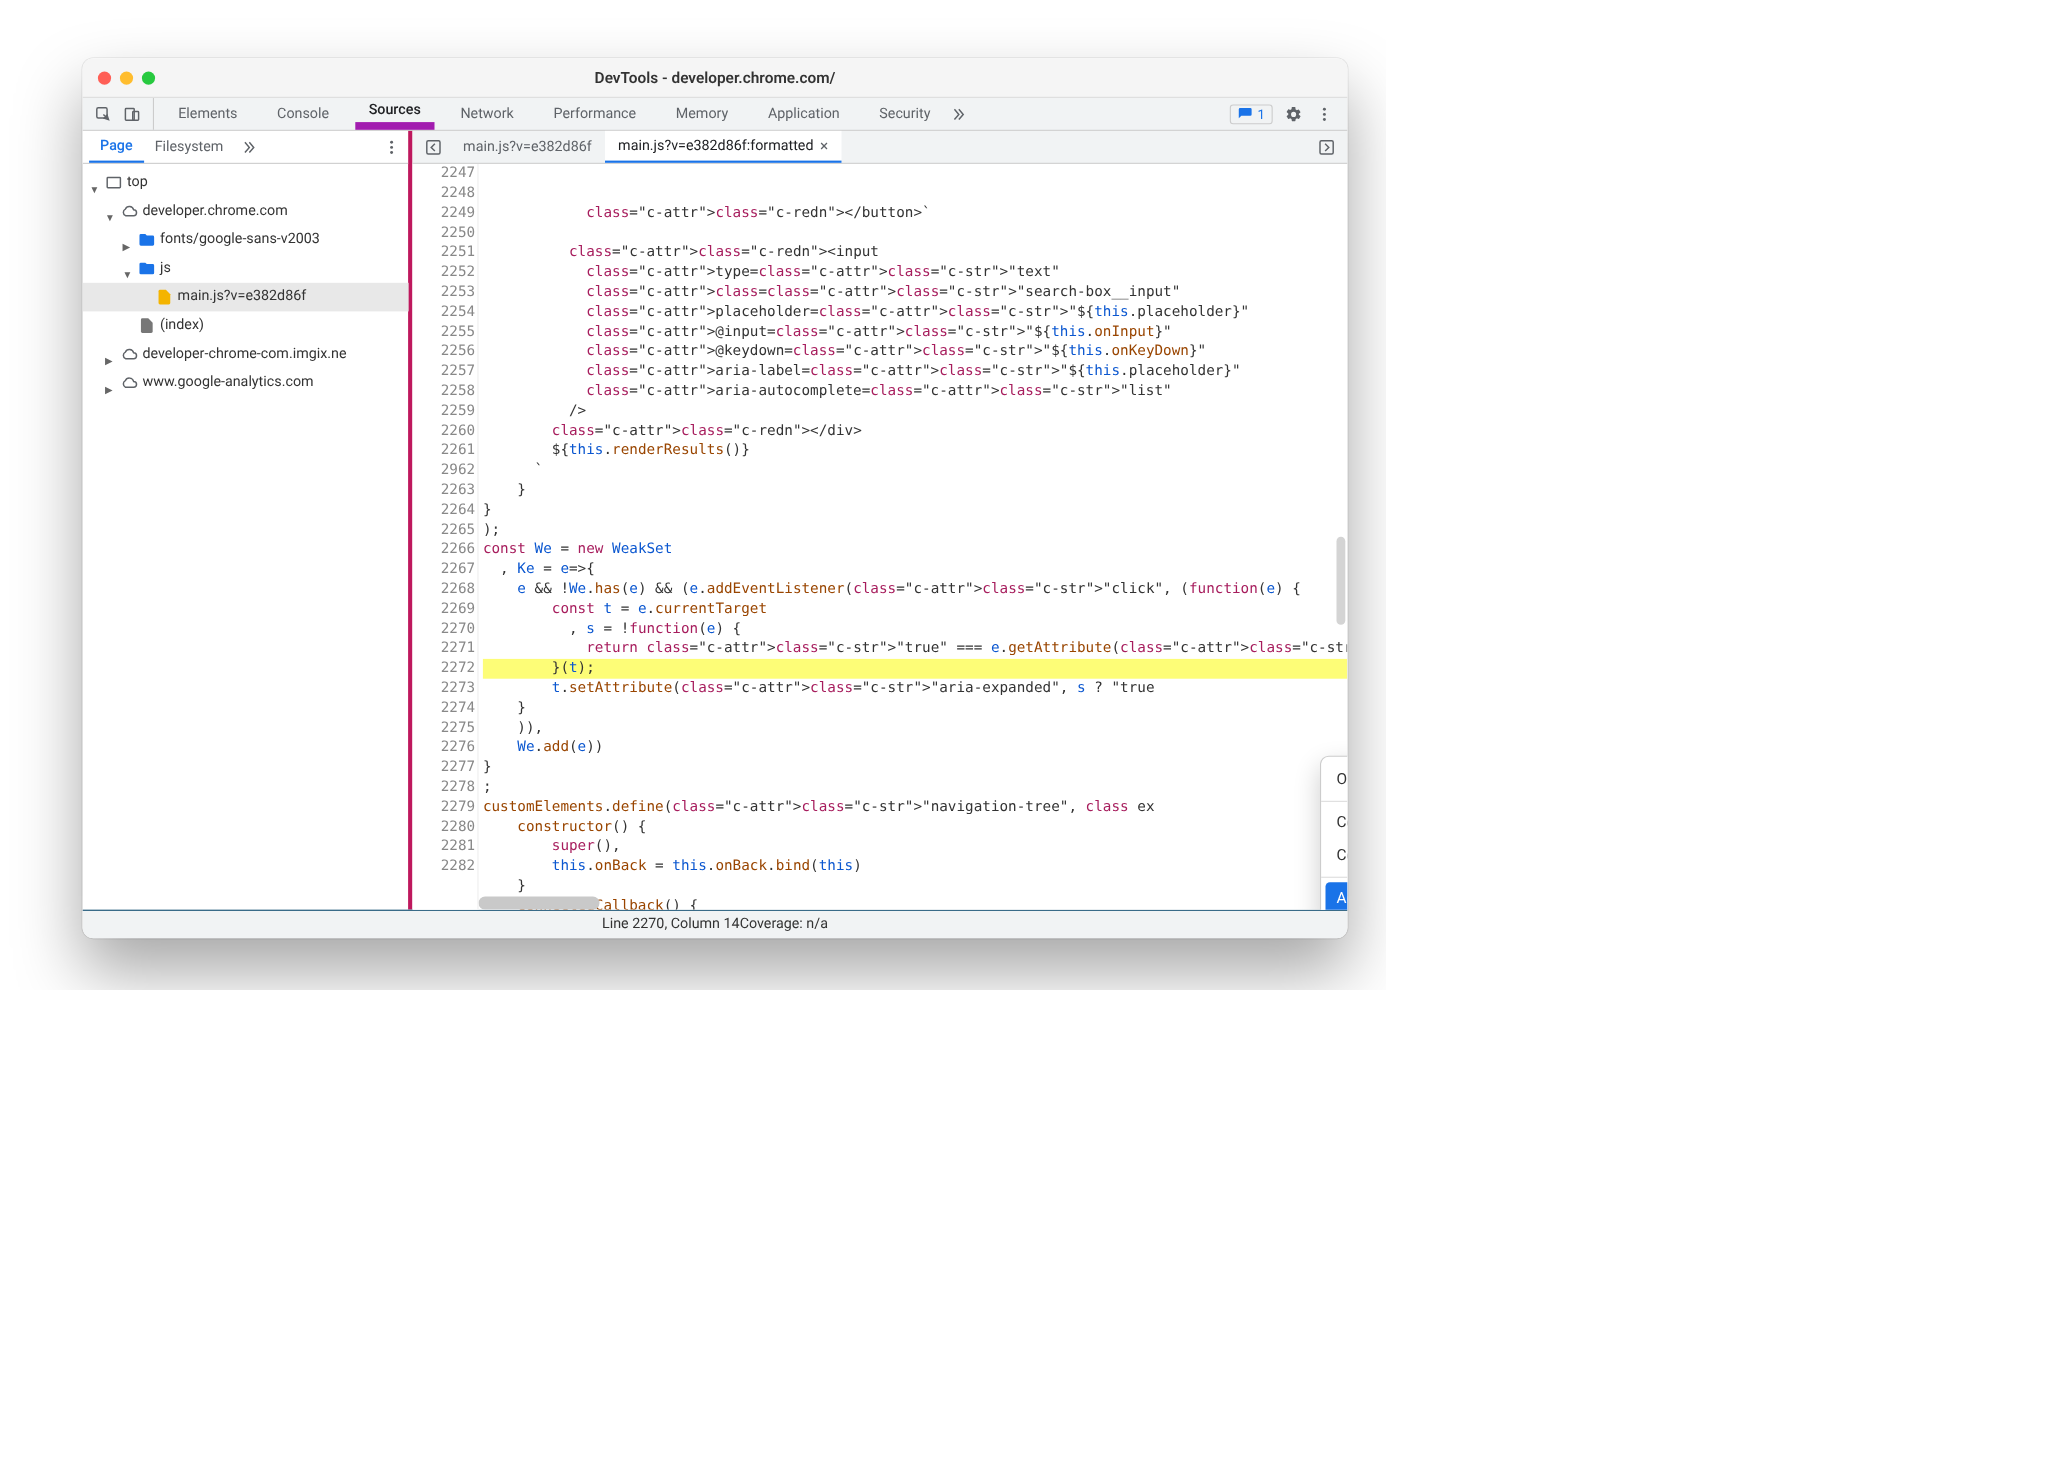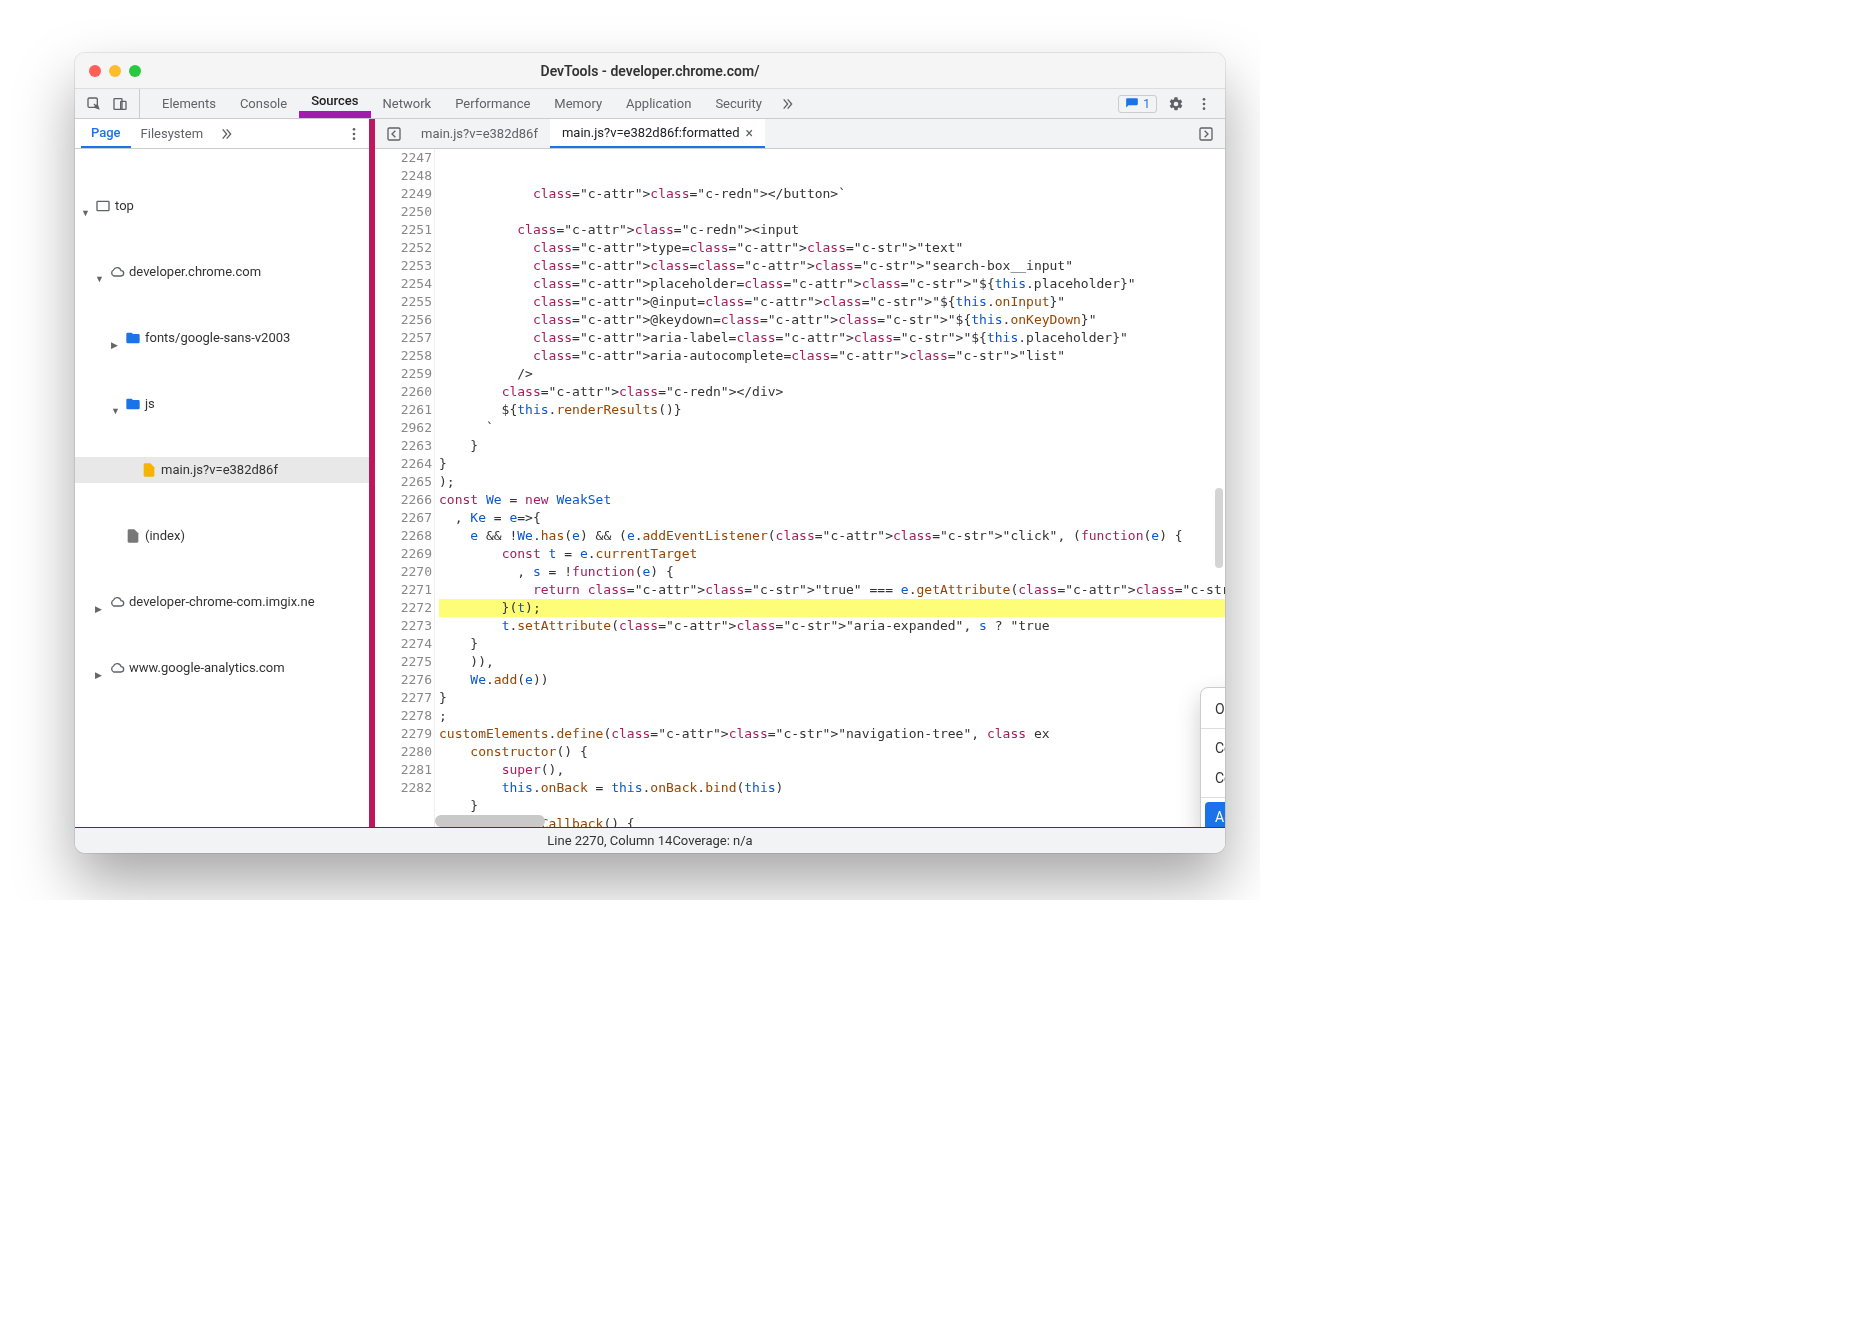--- a/index.html
+++ b/index.html
@@ -49,52 +49,52 @@
     height: 30px;
     border-bottom: 1px solid #ccc;
     display: flex; align-items: center;
     background: #f1f3f4;
     padding: 0 4px;
     flex-shrink:0;
   }
   .left-icons { display:flex; gap:8px; align-items:center; margin:0 10px 0 6px; border-right:1px solid #ccc; padding-right:10px; height:100%;}
   .icon-btn { width:18px; height:18px; display:flex; align-items:center; justify-content:center; color:#5f6368; cursor:pointer; }
   .icon-btn svg { width:16px; height:16px; }
-  .tab-list { display:flex; align-items:center; height:100%; gap:0; }
+  .tab-list { display:flex; align-items:center; height:100%; gap:12px; }
   .tab-list .tab {
     padding: 0 12px; height:100%; display:flex; align-items:center; font-size:13px; color:#5f6368; cursor:pointer;
   }
   .tab-list .tab.active {
     color:#202124; border-bottom: 7px solid #a21caf; font-weight:500;
   }
   .more-tabs-icon { margin-left:4px; }
   .right-tools { margin-left:auto; display:flex; align-items:center; gap:10px; padding-right:8px; }
   .badge-btn {
     display:flex; align-items:center; gap:4px; border:1px solid #ccc; border-radius:3px;
     padding:1px 6px; font-size:12px; color:#1a73e8;
   }
   .badge-btn svg { width:14px; height:14px; fill:#1a73e8; }
   
   .body { flex:1; display:flex; min-height:0; }
   
   .left-pane {
-    width: 300px; border-right:6px solid #be185d; display:flex; flex-direction:column;
+    width: 300px; border-right:4px solid #be185d; display:flex; flex-direction:column;
   }
   .left-tabs {
     height:30px; border-bottom:1px solid #ccc; display:flex; align-items:center; padding:0 6px;
     background:#fff;
   }
   .left-tabs .ltab { padding:0 10px; height:100%; display:flex; align-items:center; font-size:13px; color:#5f6368; cursor:pointer;}
   .left-tabs .ltab.active { color:#1a73e8; border-bottom:2px solid #1a73e8; font-weight:500;}
   .left-tabs .spacer { flex:1; }
   .tree {
     padding: 4px 0; font-size:13px; overflow:auto;
   }
   .tree-item {
-    display:flex; align-items:center; padding:2px 4px 2px 6px; line-height:22px; gap:4px; white-space:nowrap;margin-top:40px;
+    display:flex; align-items:center; padding:2px 4px 2px 6px; line-height:22px; gap:4px; white-space:nowrap;
   }
   .tree-item .arrow { width:10px; height:10px; display:inline-block; }
   .arrow.down::before { content:"▼"; font-size:9px; color:#666; }
   .arrow.right::before { content:"▶"; font-size:9px; color:#666; }
   .arrow.none::before { content:""; }
   .tree-item .ti-icon { width:16px; height:16px; display:flex; align-items:center; justify-content:center; }
   .tree-item.selected { background:#e8e8e8; }
   .indent-1 { padding-left:20px; }
   .indent-2 { padding-left:36px; }
   .indent-3 { padding-left:52px; }

